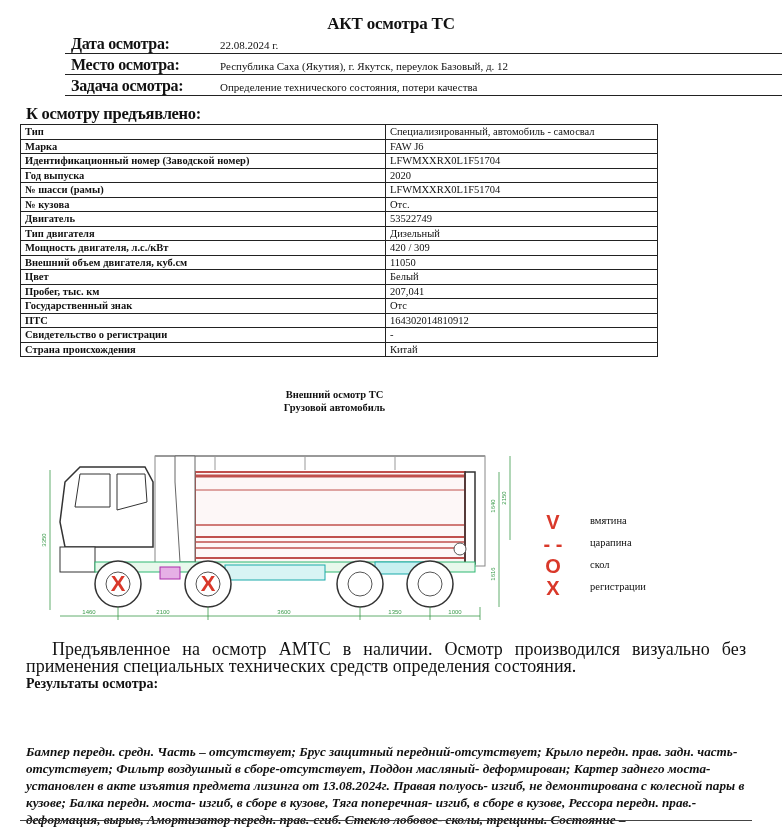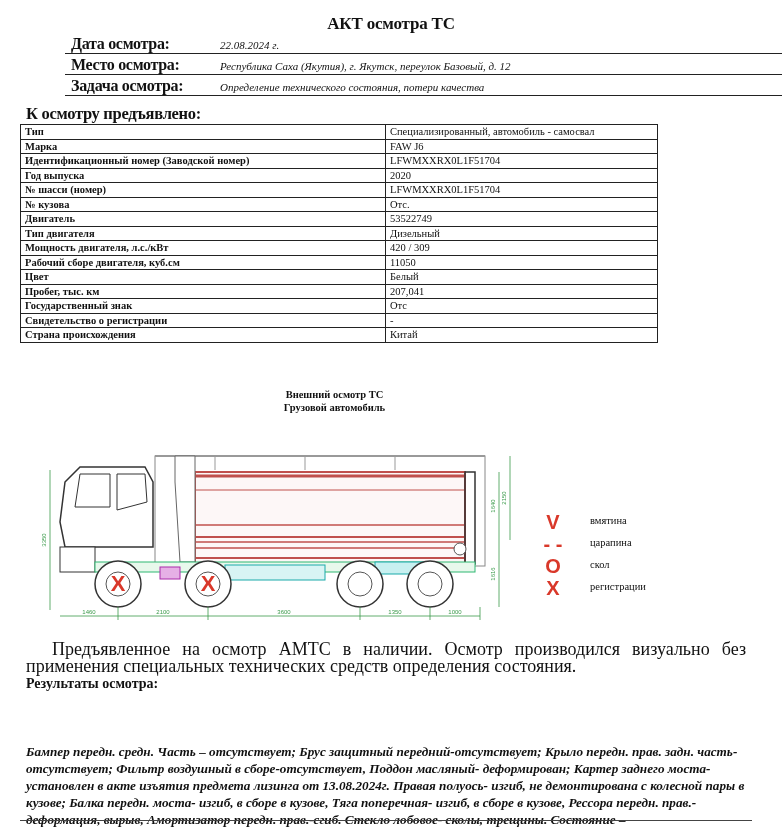--- a/index.html
+++ b/index.html
@@ -1,20 +1,20 @@
 <!DOCTYPE html>
 <html><head>
 <meta charset="utf-8">
 <style>
   html, body { margin:0; padding:0; background:#ffffff; }
   body { width:782px; height:830px; position:relative; overflow:hidden; color:#111; font-family:"Liberation Serif", serif; }
   .title { position:absolute; left:0; width:782px; top:14px; text-align:center; font-weight:bold; font-size:17px; letter-spacing:-0.2px; }
   .hdr-row { position:absolute; left:20px; width:733px; height:20px; border-bottom:1.5px solid #222;margin-left:45px; }
   .hdr-label { position:absolute; left:6px; bottom:0px; font-weight:bold; font-size:16px; letter-spacing:-0.3px; }
-  .hdr-value { position:absolute; left:155px; bottom:2px; font-style:italic; font-size:11px; }
+  .hdr-value { position:absolute; left:155px; bottom:2px; font-size:11px; }
   .section-title { position:absolute; left:26px; top:104px; font-weight:bold; font-size:16.5px; letter-spacing:-0.3px; }
   table.specs { position:absolute; left:20px; top:124px; width:638px; border-collapse:collapse; font-size:10.5px; }
   table.specs td { border:1.5px solid #222; padding:0 4px; height:13.5px; line-height:13px; }
   table.specs td.k { width:356px; font-weight:bold; }
   table.specs td.v { }
   .fig-title { position:absolute; left:0; width:669px; text-align:center; font-weight:bold; font-size:10.5px; }
   .truck { position:absolute; left:35px; top:422px; width:490px; height:205px; }
   .legend { position:absolute; left:538px; top:512px; width:150px; }
   .leg-item { position:absolute; left:0; height:20px; width:150px; }
   .leg-sym { position:absolute; left:4px; width:22px; text-align:center; color:#d9382a; font-family:"Liberation Sans", sans-serif; font-weight:bold; font-size:20px; line-height:20px; }
@@ -56,54 +56,58 @@
       </tr>
       <tr>
         <td class="k">Идентификационный номер (Заводской номер)</td>
         <td class="v">LFWMXXRX0L1F51704</td>
       </tr>
       <tr>
         <td class="k">Год выпуска</td>
         <td class="v">2020</td>
       </tr>
       <tr>
-        <td class="k">№ шасси (номер)</td>
+        <td class="k">№ шасси (рамы)</td>
         <td class="v">LFWMXXRX0L1F51704</td>
       </tr>
       <tr>
         <td class="k">№ кузова</td>
         <td class="v">Отс.</td>
       </tr>
       <tr>
         <td class="k">Двигатель</td>
         <td class="v">53522749</td>
       </tr>
       <tr>
         <td class="k">Тип двигателя</td>
         <td class="v">Дизельный</td>
       </tr>
       <tr>
         <td class="k">Мощность двигателя, л.с./кВт</td>
         <td class="v">420 / 309</td>
       </tr>
       <tr>
-        <td class="k">Рабочий сборе двигателя, куб.см</td>
+        <td class="k">Внешний объем двигателя, куб.см</td>
         <td class="v">11050</td>
       </tr>
       <tr>
         <td class="k">Цвет</td>
         <td class="v">Белый</td>
       </tr>
       <tr>
         <td class="k">Пробег, тыс. км</td>
         <td class="v">207,041</td>
       </tr>
       <tr>
         <td class="k">Государственный знак</td>
         <td class="v">Отс</td>
+      </tr>
+      <tr>
+        <td class="k">ПТС</td>
+        <td class="v">164302014810912</td>
       </tr>
       <tr>
         <td class="k">Свидетельство о регистрации</td>
         <td class="v">-</td>
       </tr>
       <tr>
         <td class="k">Страна происхождения</td>
         <td class="v">Китай</td>
       </tr>
     </tbody>

